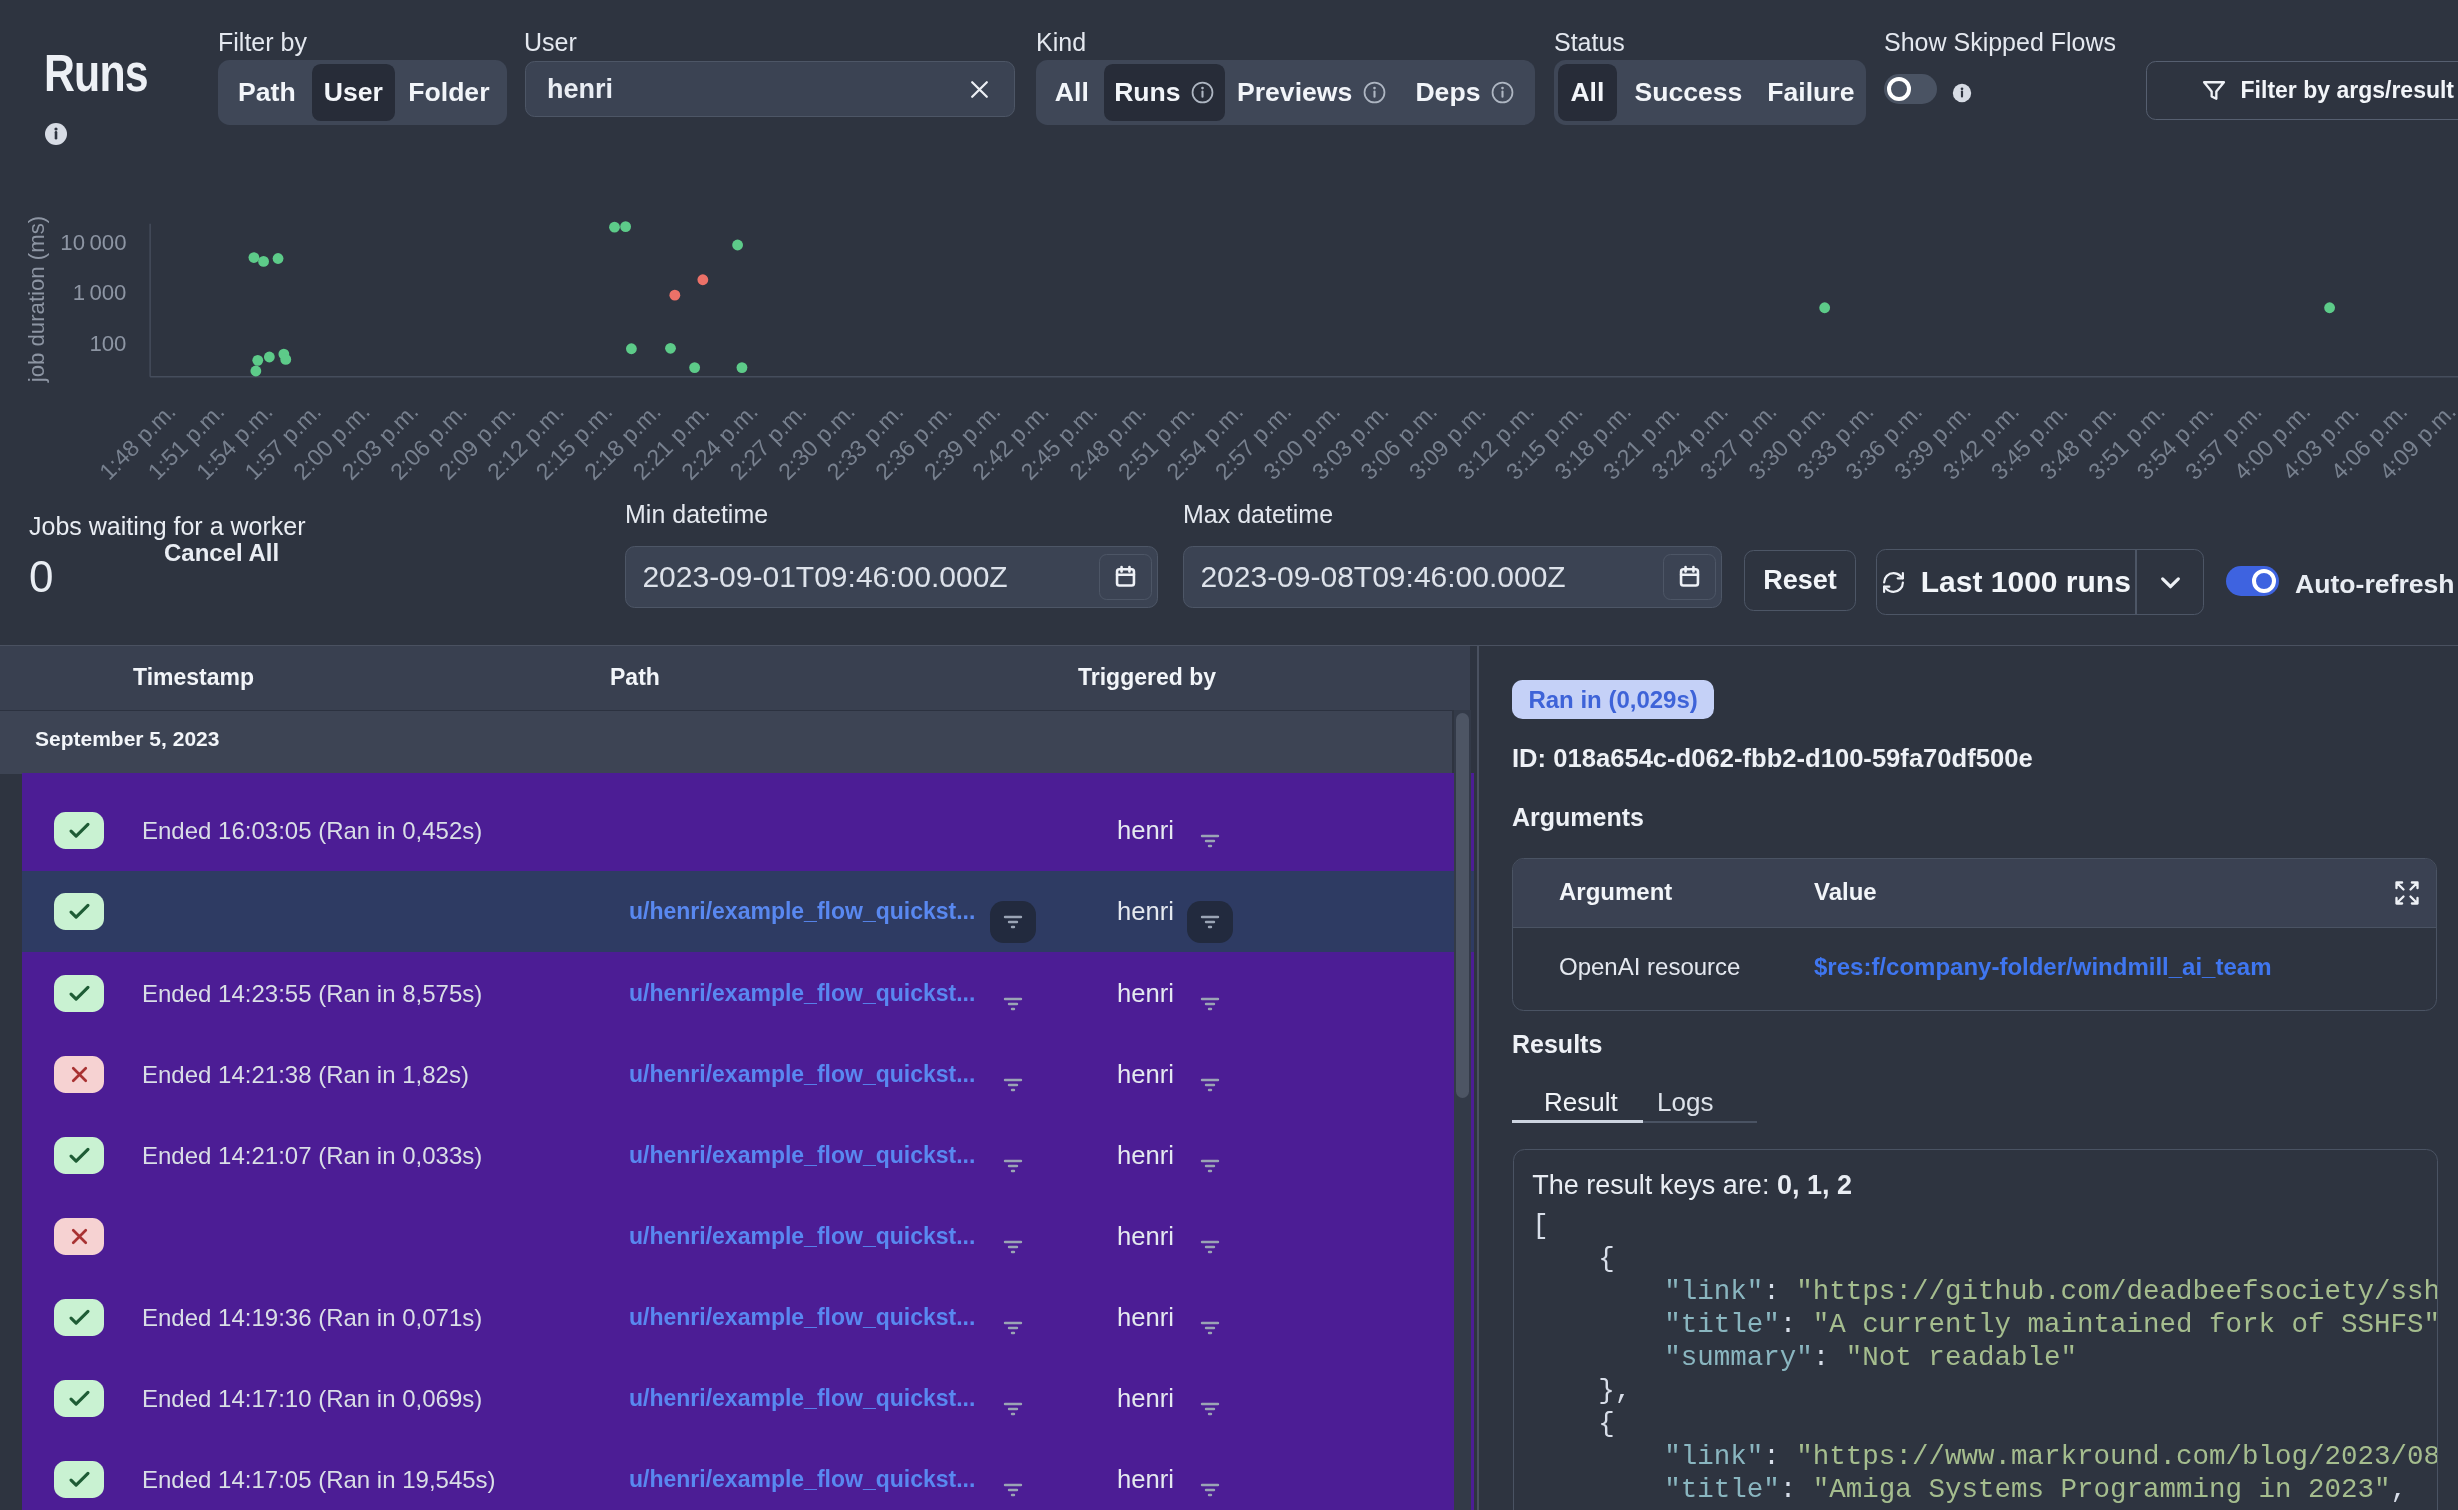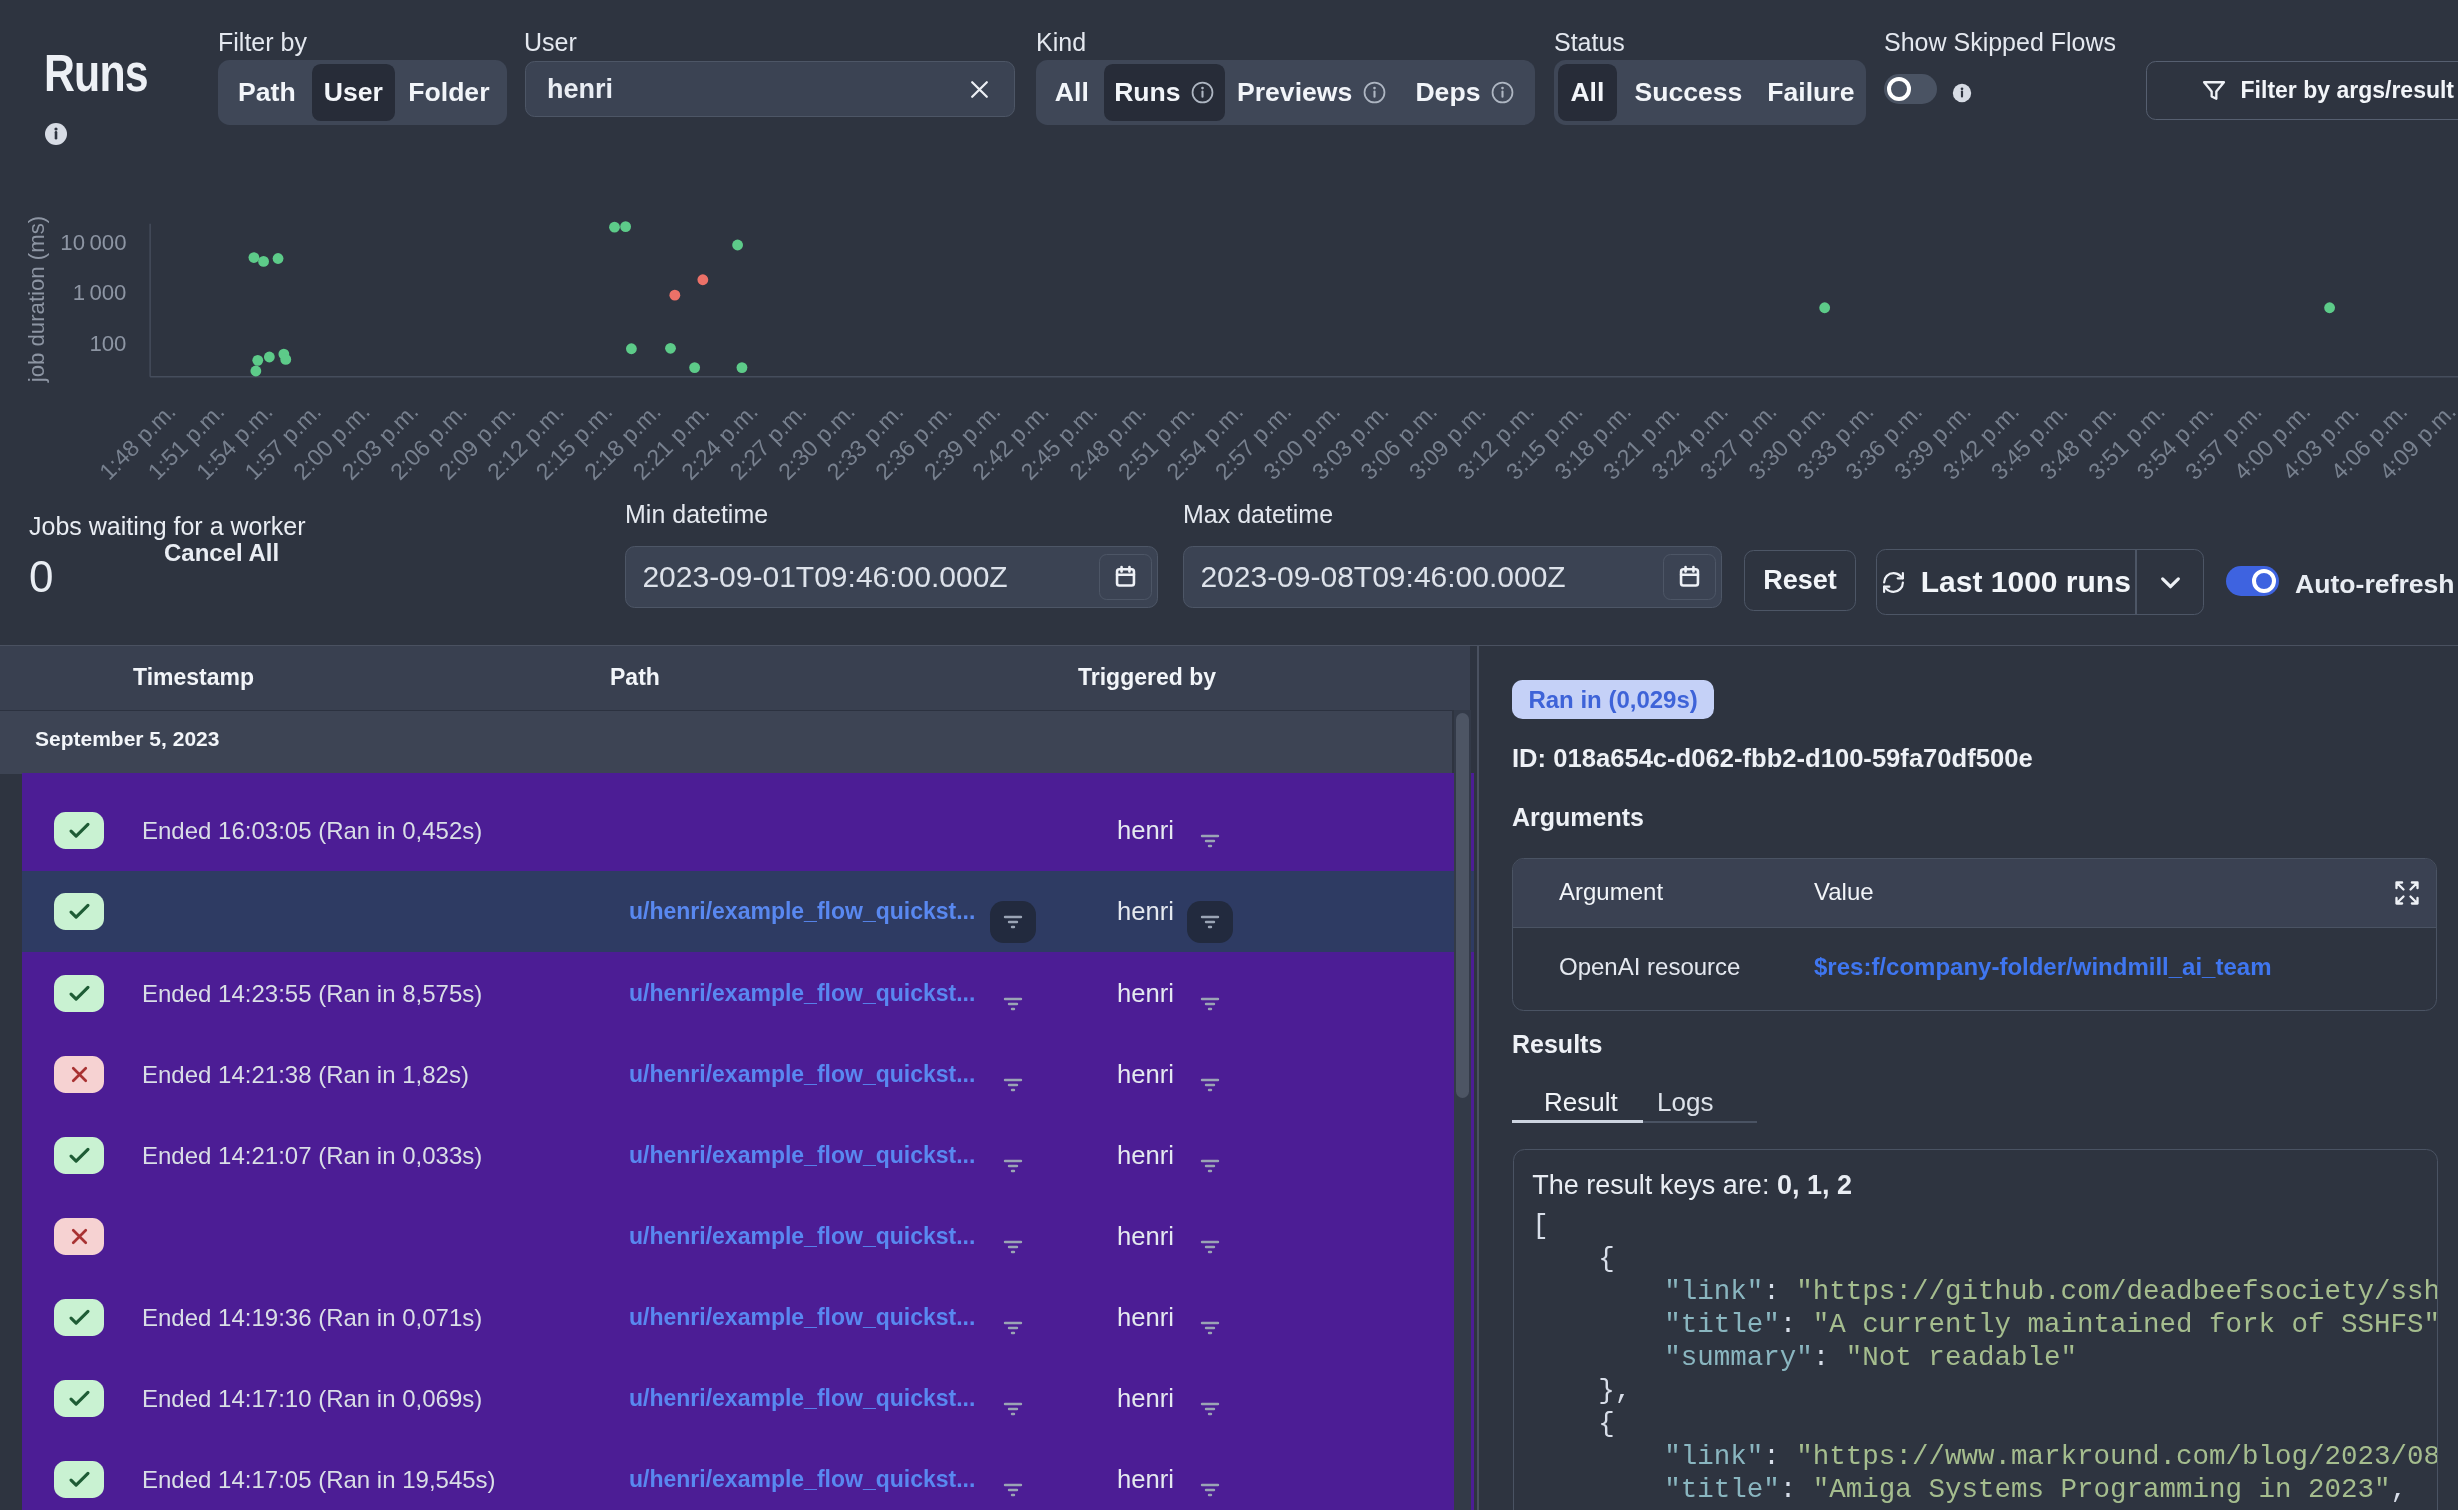--- a/index.html
+++ b/index.html
@@ -34,21 +34,21 @@
 .fpill { display:flex; align-items:center; justify-content:center; width:46px; height:42px; border-radius:13.5px; position:relative; top:10.6px; }
 
 .sbtrack { position:absolute; left:1454px; top:710px; width:17.4px; height:800px; background:#333a48; }
 .sbthumb { position:absolute; left:1.9px; top:2.9px; width:13.5px; height:385px; background:#4d5564; border-radius:6.8px; }
 
 .rpanel { position:absolute; left:1470px; top:645px; width:989px; height:865px; border-top:1.9px solid #4a5160; }
 .badge { position:absolute; left:42px; top:34px; height:39px; padding:0 16.4px; background:#c5d1f7; border-radius:10.6px; display:flex; align-items:center; font-size:24px; font-weight:700; color:#3e63d8; }
 .idline { position:absolute; left:42px; top:98px; font-size:25.6px; font-weight:700; color:#eef1f6; }
 .h2 { position:absolute; left:42px; font-size:25px; font-weight:700; color:#eef1f6; }
 .argtable { position:absolute; left:42px; top:212px; width:925px; height:153px; border:1.9px solid #4a5363; border-radius:11.6px; overflow:hidden; }
-.argthead { position:relative; height:69px; background:#3a4152; border-bottom:1.9px solid #4a5363; font-size:24px; font-weight:400; color:#f2f5f9; }
+.argthead { position:relative; height:69px; background:#3a4152; border-bottom:1.9px solid #4a5363; font-size:24px; font-weight:700; color:#f2f5f9; }
 .argthead span { position:absolute; top:19.3px; }
 .argrow { position:relative; height:80px; font-size:24px; color:#e4e8ef; }
 .argrow span { position:absolute; top:25px; }
 .resblue { color:#3f76f0; font-weight:700; }
 .tabs { position:absolute; left:42px; top:441px; font-size:26px; }
 .tab1 { position:absolute; left:32px; top:0; color:#f2f5f9; }
 .tab2 { position:absolute; left:145px; top:0; color:#dde2ea; }
 .uline1 { position:absolute; left:0; top:33px; width:131px; height:2.9px; background:#cdd4e0; }
 .uline2 { position:absolute; left:131px; top:34px; width:114px; height:1.9px; background:#4a5363; }
 .resbox { position:absolute; left:43px; top:503px; width:925px; height:502px; border:1.9px solid #4a5363; border-radius:11.6px; overflow:hidden; }

